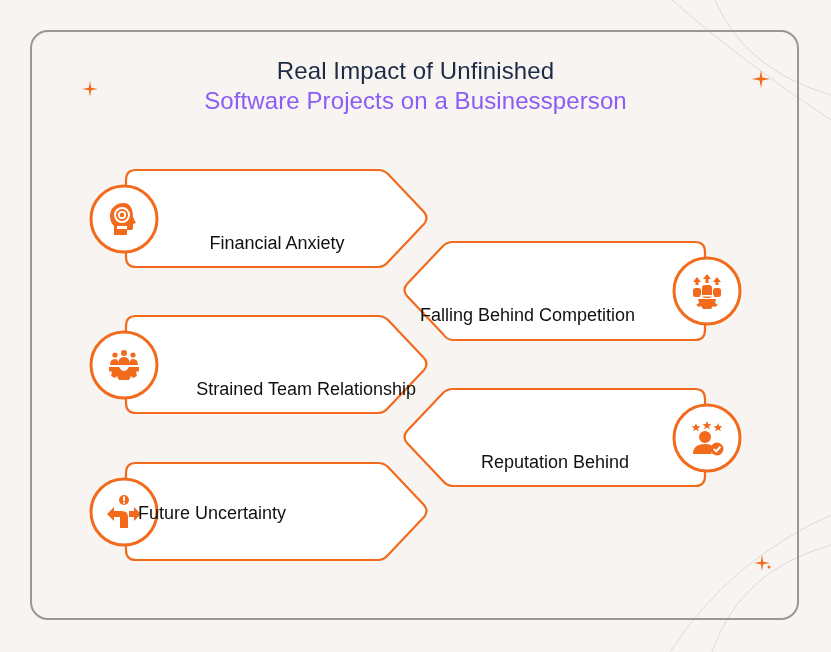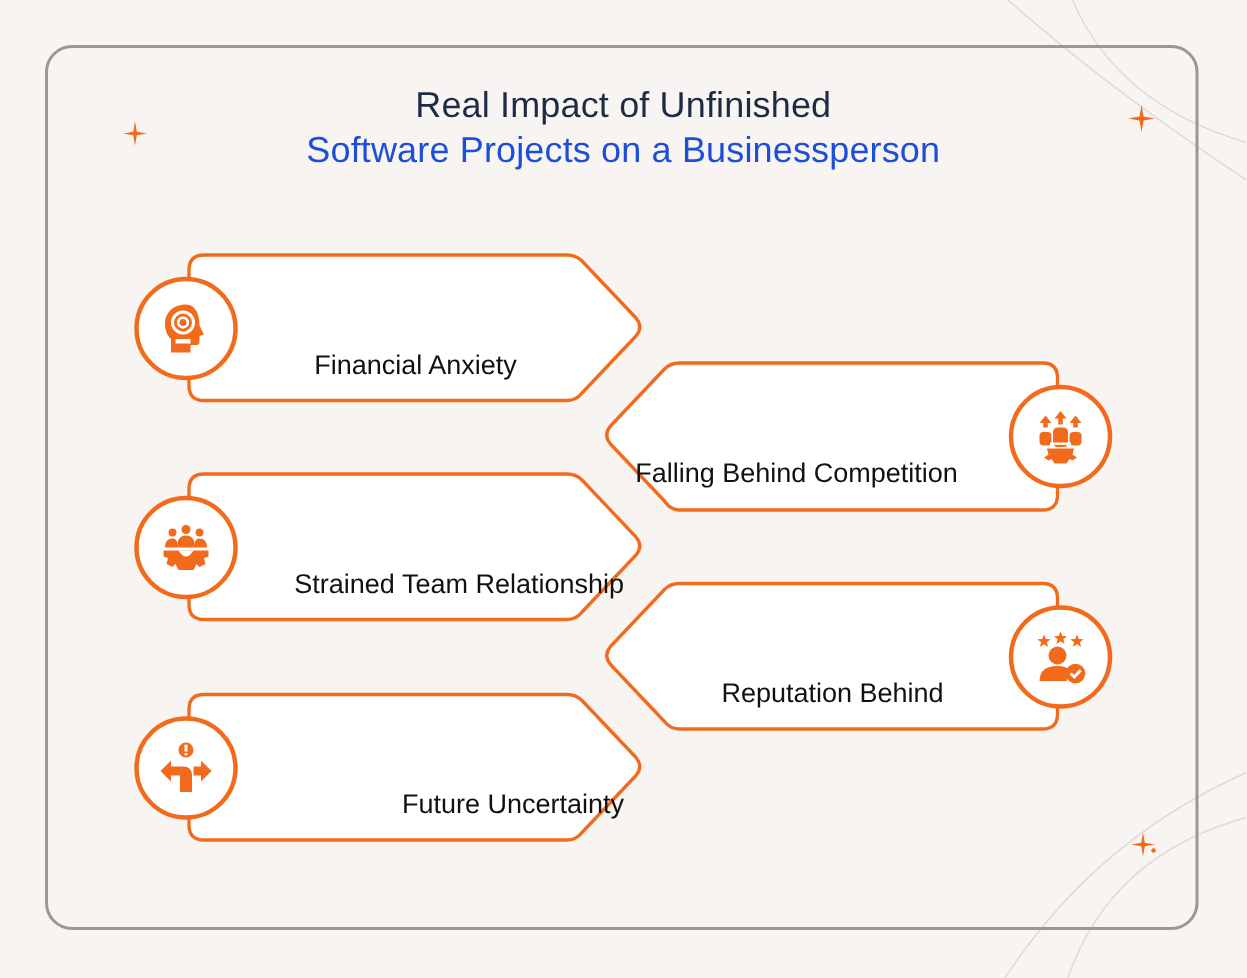--- a/index.html
+++ b/index.html
@@ -11,21 +11,21 @@
   .deco { position: absolute; left: 0; top: 0; width: 831px; height: 652px; pointer-events: none; }
   .frame {
     position: absolute; left: 30px; top: 30px; width: 769px; height: 590px;
     border: 2px solid #9a9896; border-radius: 18px; box-sizing: border-box;
   }
   .title {
     position: absolute; left: 0; width: 831px; text-align: center;
     font-size: 24px; line-height: 30px; font-weight: 500; letter-spacing: 0.1px;
   }
   .title.l1 { top: 56px; color: #1d2b45; }
-  .title.l2 { top: 86px; color: #1d4ed8; }
+  .title.l2 { top: 86px; color: #8b5cf6; }
   .card-svg { position: absolute; left: 0; top: 0; width: 831px; height: 652px; }
   .label {
     position: absolute; font-size: 18px; color: #111;
     line-height: 22px; white-space: nowrap; margin-top: 24px;
   }
   .icon { position: absolute; width: 40px; height: 40px; }
 </style>
 </head>
 <body>
 
@@ -119,16 +119,16 @@
   <g fill="#f26b1d">
     <circle cx="20" cy="8" r="5"></circle>
     <path d="M3 22 L10 15 V19 H18 Q24 19 24 25 V36 H16 V25 H10 V29 Z"></path>
     <path d="M37 22 L30 15 V19 H25 V25 H30 V29 Z"></path>
   </g>
   <rect x="19" y="4.5" width="2" height="4.5" fill="#fff"></rect>
   <rect x="19" y="10" width="2" height="1.6" fill="#fff"></rect>
 </svg>
 
 <div class="label" style="left:138px;width:278px;top:208px;text-align:center">Financial Anxiety</div>
-<div class="label" style="left:410px;width:242px;top:280px;text-align:center">Falling Behind Competition</div>
+<div class="label" style="left:420px;width:242px;top:280px;">Falling Behind Competition</div>
 <div class="label" style="left:160px;width:256px;top:354px;text-align:right">Strained Team Relationship</div>
 <div class="label" style="left:420px;width:270px;top:427px;text-align:center">Reputation Behind</div>
-<div class="label" style="left:138px;width:278px;top:501px;text-align:right">Future Uncertainty</div>
+<div class="label" style="left:138px;width:278px;top:478px;text-align:left">Future Uncertainty</div>
 
 </body></html>

